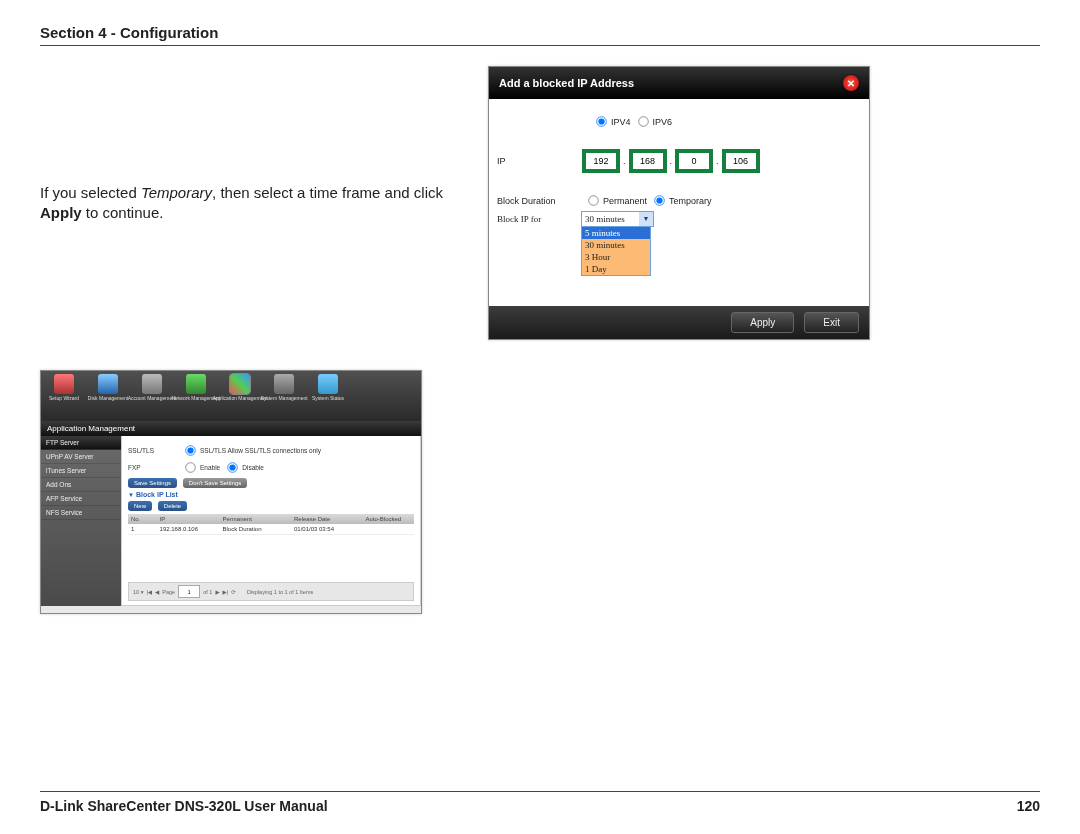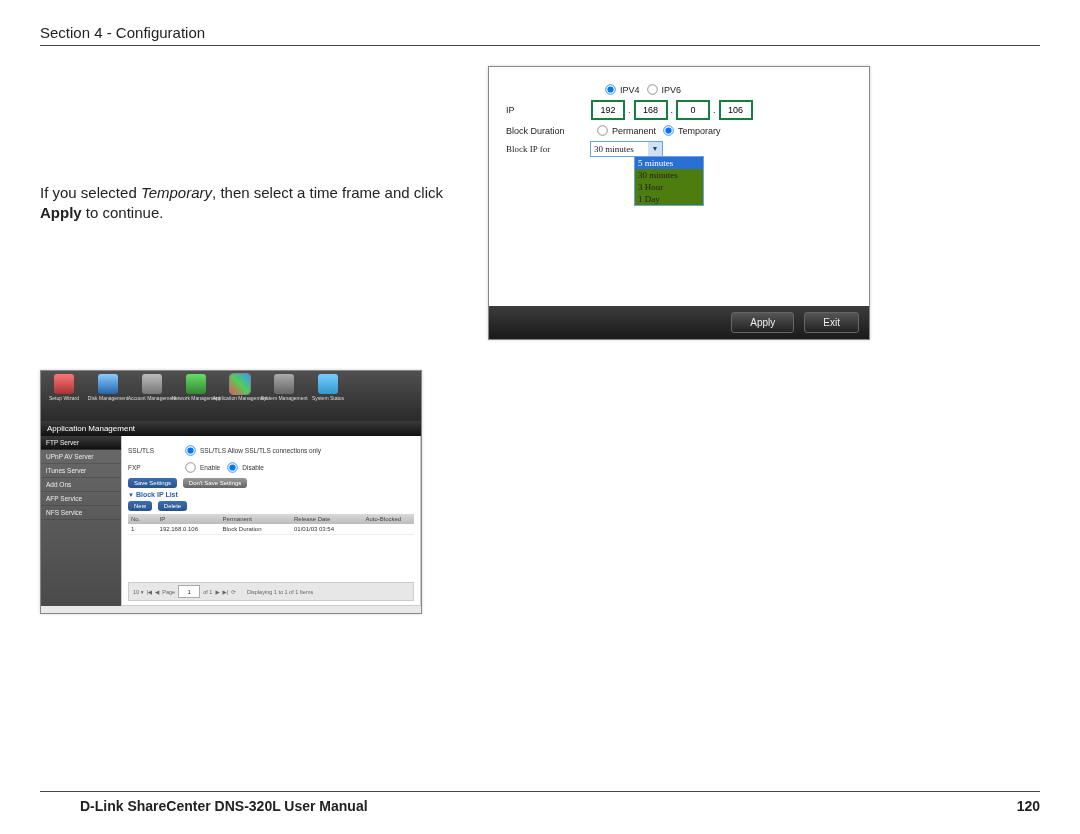--- a/index.html
+++ b/index.html
@@ -1,36 +1,36 @@
 <!DOCTYPE html>
 <html><head>
 <meta charset="utf-8">
 <style>
 body { margin:0; font-family:"Segoe UI",Arial,sans-serif; color:#222; background:#fff; }
 .page { width:1080px; height:834px; box-sizing:border-box; padding:24px 40px 20px 40px; position:relative; }
 .header-rule { border-bottom:1px solid #444; margin-top:4px; }
-.header { font-weight:400; font-size:15px; }
+.header { font-weight:700; font-size:15px; }
 .content { display:flex; flex-direction:column; gap:30px; margin-top:20px; }
 .row { display:flex; gap:28px; align-items:center; }
 .text-col { width:420px; font-size:15px; line-height:1.35; }
 .italic { font-style:italic; }
 .bold { font-weight:700; }
 .shot { width:380px; border:1px solid #888; box-shadow:0 0 3px rgba(0,0,0,.18); background:#fff; }
 .shot1 { height:272px; position:relative; }
 .titlebar { background:linear-gradient(#333,#000); color:#fff; font-weight:700; font-size:11px; padding:8px 10px; display:flex; justify-content:space-between; align-items:center; }
 .close { width:16px; height:16px; border-radius:50%; background:radial-gradient(#ff5a4a,#b00); display:flex; align-items:center; justify-content:center; color:#fff; font-size:10px; box-shadow:0 0 2px #000; }
-.dlg-body { padding:12px 17px; font-size:9px; }
+.dlg-body { padding:12px 8px; font-size:9px; }
 .drow { display:flex; align-items:center; margin:4px 0; }
 .dlabel { width:84px; }
-.oct { width:26px; height:14px; border:2px solid #15803d; font-size:9px; text-align:center; margin:0 1px; }
+.oct { width:26px; height:14px; border:4px solid #15803d; font-size:9px; text-align:center; margin:17px 1px; }
 .dot { font-size:9px; margin:0 2px; }
 .radio { margin:0 3px 0 6px; transform:scale(.8);}
 .sel { width:68px; height:14px; border:1px solid #6aa3e0; font-size:9px; background:#fff; display:inline-flex; align-items:center; padding-left:3px; position:relative;}
 .sel .arr { position:absolute; right:0; top:0; width:14px; height:14px; background:#cfe1f6; display:flex; align-items:center; justify-content:center; font-size:7px; color:#246;}
-.dropdown { position:absolute; left:0; top:15px; width:68px; border:1px solid #6aa3e0; background:#4d7c0f;margin-left:44px; }
+.dropdown { position:absolute; left:0; top:15px; width:68px; border:1px solid #6aa3e0; background:#fdba74; }
 .dropdown div { padding:1px 3px; font-size:9px; }
 .dropdown .sel-item { background:#2a6fd6; color:#fff; }
 .footer-bar { position:absolute; left:0; right:0; bottom:0; background:linear-gradient(#3c3c3c,#1a1a1a); padding:6px 10px; display:flex; justify-content:flex-end; gap:10px;}
 .btn { background:linear-gradient(#555,#222); color:#eee; font-size:10px; padding:4px 18px; border:1px solid #666; border-radius:3px; }
 
 .shot2 { height:242px; position:relative; background:#e9e9e9; }
 .topbar { background:linear-gradient(#505050,#2a2a2a); height:44px; display:flex; gap:14px; padding:3px 8px; }
 .ticon { width:30px; display:flex; flex-direction:column; align-items:center; gap:1px;}
 .ticon .sq { width:20px; height:20px; border-radius:3px; }
 .ticon .lbl { font-size:5px; color:#ddd; white-space:nowrap;}
@@ -46,37 +46,41 @@
 .pill.grey { background:linear-gradient(#999,#666); }
 .bliptitle { color:#2a5fae; font-size:7px; font-weight:700; margin:3px 0;}
 .bliptitle::before { content:"▼"; font-size:6px; margin-right:2px; color:#2a5fae;}
 .tbl { width:100%; border-collapse:collapse; font-size:6px;}
 .tbl th { background:linear-gradient(#d9d9d9,#bcbcbc); text-align:left; padding:2px 3px; font-weight:400; color:#444;}
 .tbl td { padding:2px 3px; border-bottom:1px solid #eee;}
 .pager { position:absolute; left:6px; right:6px; bottom:4px; background:#e7e7e7; border:1px solid #ccc; font-size:5.5px; color:#666; padding:2px 4px; display:flex; align-items:center; gap:3px;}
 .pg-inp { width:16px; height:9px; border:1px solid #aaa; font-size:5px; text-align:center;}
 .footer { position:absolute; left:40px; right:40px; bottom:20px; }
 .footer-rule { border-top:1px solid #444; margin-bottom:6px; }
-.footer-row { display:flex; justify-content:space-between; font-weight:700; font-size:14px;margin-left:40px; }
+.footer-row { display:flex; justify-content:space-between; font-weight:700; font-size:14px; }
 </style>
 </head>
 <body>
 
 <div class="page">
   <div class="header">Section 4 - Configuration</div>
   <div class="header-rule"></div>
 
   <div class="content">
 
     <div class="row">
       <div class="text-col">
         <span>If you selected </span><span class="italic">Temporary</span><span>, then select a time frame and click </span><span class="bold">Apply</span><span> to continue.</span>
       </div>
 
       <div class="shot shot1">
+        <div class="titlebar">
+          <span>Add a blocked IP Address</span>
+          <span class="close">✕</span>
+        </div>
         <div class="dlg-body">
           <div class="drow" style="padding-left:92px;">
             <input type="radio" class="radio" checked="" style="">
               <span>IPV4</span>
             <input type="radio" class="radio" style="">
               <span>IPV6</span>
           </div>
           <div class="drow">
             <span class="dlabel">IP</span>
             <input class="oct" value="192" style="">

